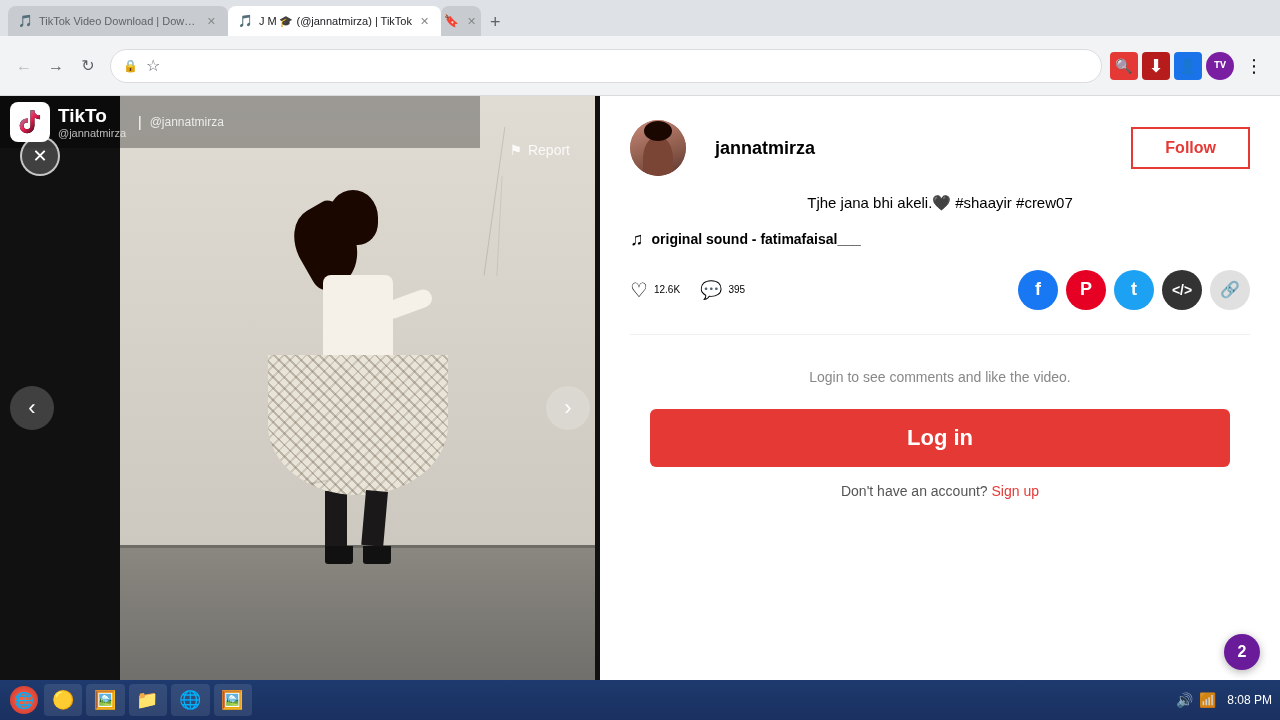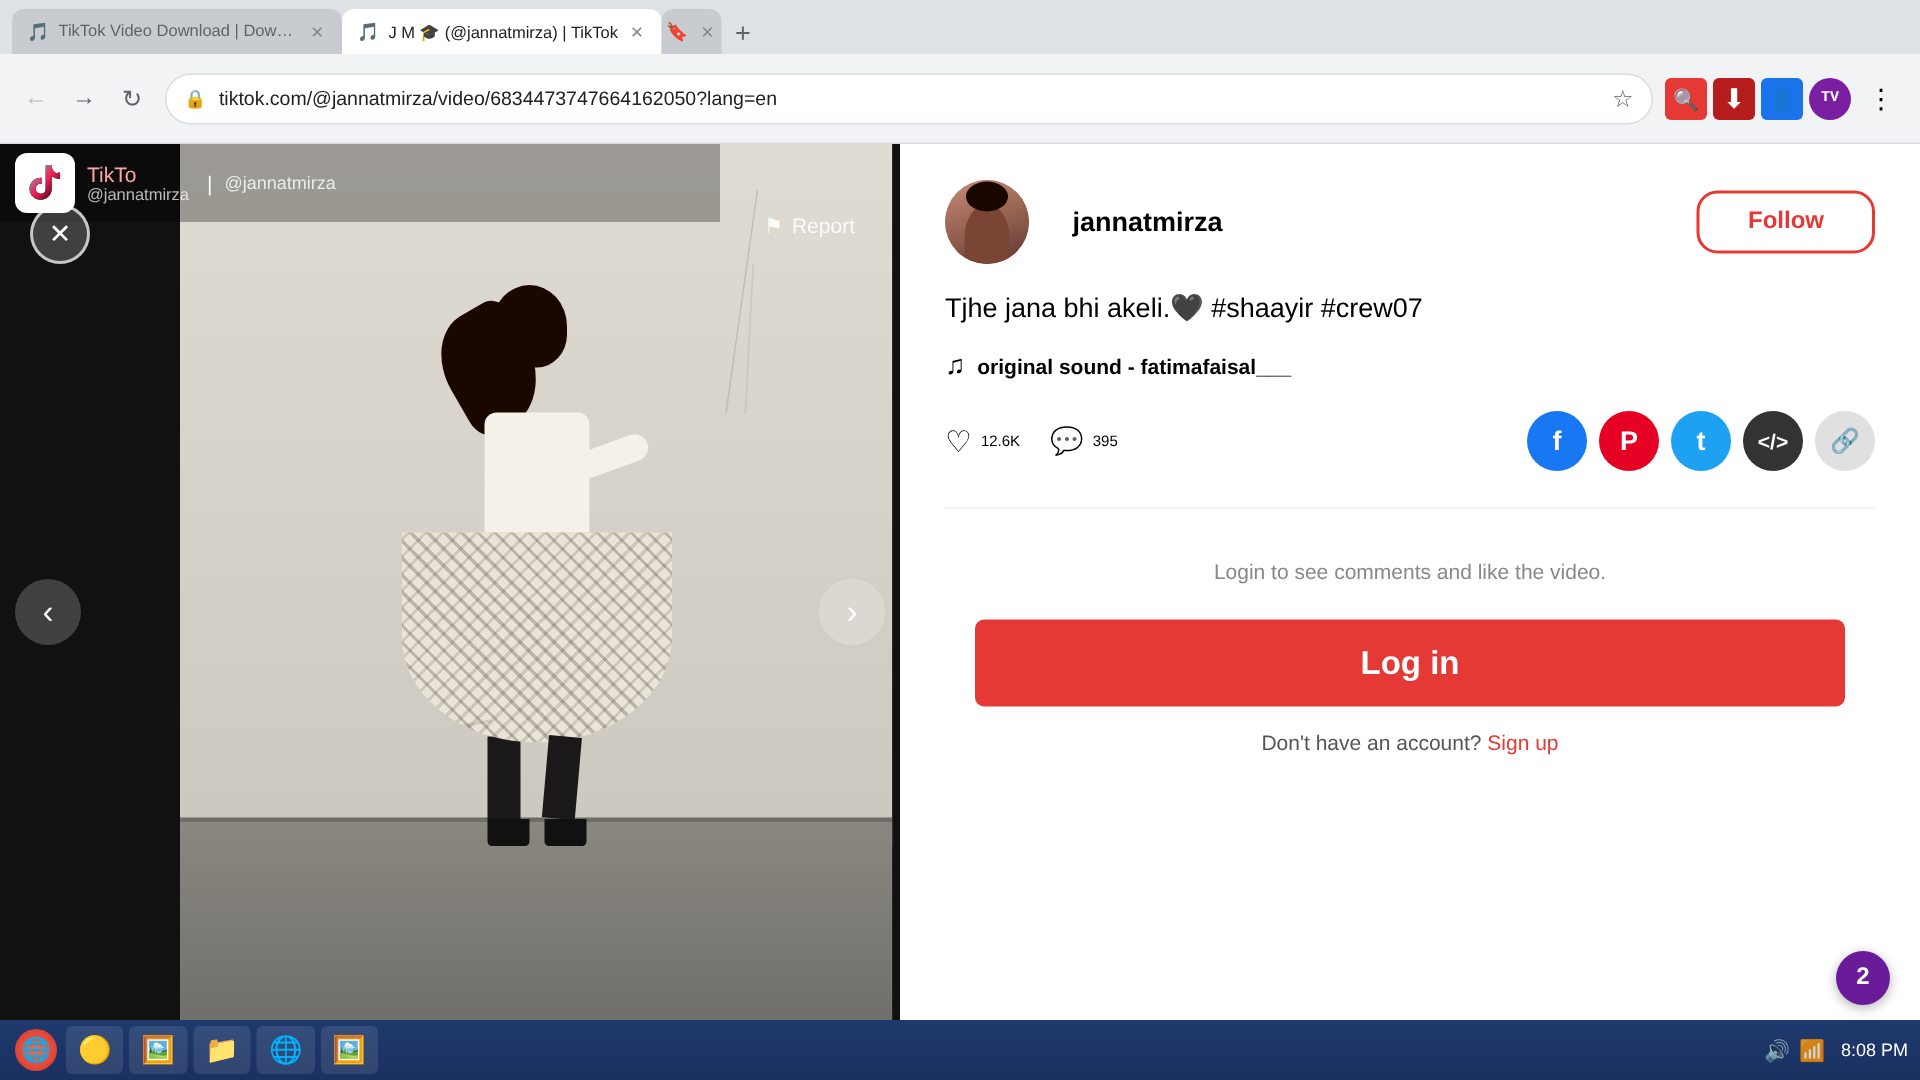--- a/index.html
+++ b/index.html
@@ -254,31 +254,32 @@
       gap: 6px;
       margin-top: 2px;
     }
     .follow-btn {
       background: #fff;
       border: 2px solid #e53935;
       color: #e53935;
       font-size: 16px;
       font-weight: 600;
       padding: 10px 32px;
-      border-radius: 14px;
+      border-radius: 0;
       cursor: pointer;
       white-space: nowrap;
     }
 
     
     .caption {
-      font-size: 18px;
+      font-size: 15px;
       color: #000;
       margin-bottom: 14px;
       line-height: 1.5;
+      text-align: center;
     }
 
     
     .sound-row {
       display: flex;
       align-items: center;
       gap: 8px;
       margin-bottom: 20px;
     }
     .music-icon { color: #000; font-size: 18px; }
@@ -466,21 +467,20 @@
 </div>
 
 <div class="browser-chrome">
   <div class="browser-nav-buttons">
     <button class="nav-btn disabled">←</button>
     <button class="nav-btn">→</button>
     <button class="nav-btn">↻</button>
   </div>
   <div class="address-bar-container">
     <span class="address-bar-lock">🔒</span>
-    <input class="address-bar-url" value="tiktok.com/@jannatmirza/video/6834473747664162050?lang=en" readonly="" style="">
     <span class="address-bar-star">☆</span>
   </div>
   <div class="browser-actions">
     <div class="ext-icon ext-red">🔍</div>
     <div class="ext-icon ext-dark" style="font-size:18px;">⬇</div>
     <div class="ext-icon ext-blue" style="font-size:14px;">👤</div>
     <div class="ext-purple-circle">TV</div>
     <button class="browser-icon-btn" style="font-size:18px;">⋮</button>
   </div>
 </div>
@@ -500,21 +500,21 @@
           <defs>
             <linearGradient id="tiktokGrad" x1="0" y1="0" x2="1" y2="1">
               <stop offset="0%" stop-color="#69C9D0"></stop>
               <stop offset="50%" stop-color="#EE1D52"></stop>
               <stop offset="100%" stop-color="#010101"></stop>
             </linearGradient>
           </defs>
         </svg>
       </div>
       <div>
-        <div style="color:#fca5a5;font-size:14px;font-weight:normal;">TikTo</div>
+        <div style="color:#ffffff;font-size:19px;font-weight:bold;">TikTo</div>
         <div style="color:rgba(255,255,255,0.7);font-size:11px;">@jannatmirza</div>
       </div>
       <span style="color:#fff;font-size:14px;margin-left:4px;">|</span>
       <span style="color:rgba(255,255,255,0.8);font-size:12px;">@jannatmirza</span>
     </div>
 
     <button class="close-btn">✕</button>
 
     <div style="position:absolute;top:0;left:120px;right:5px;bottom:0;overflow:hidden;z-index:0;">
 

